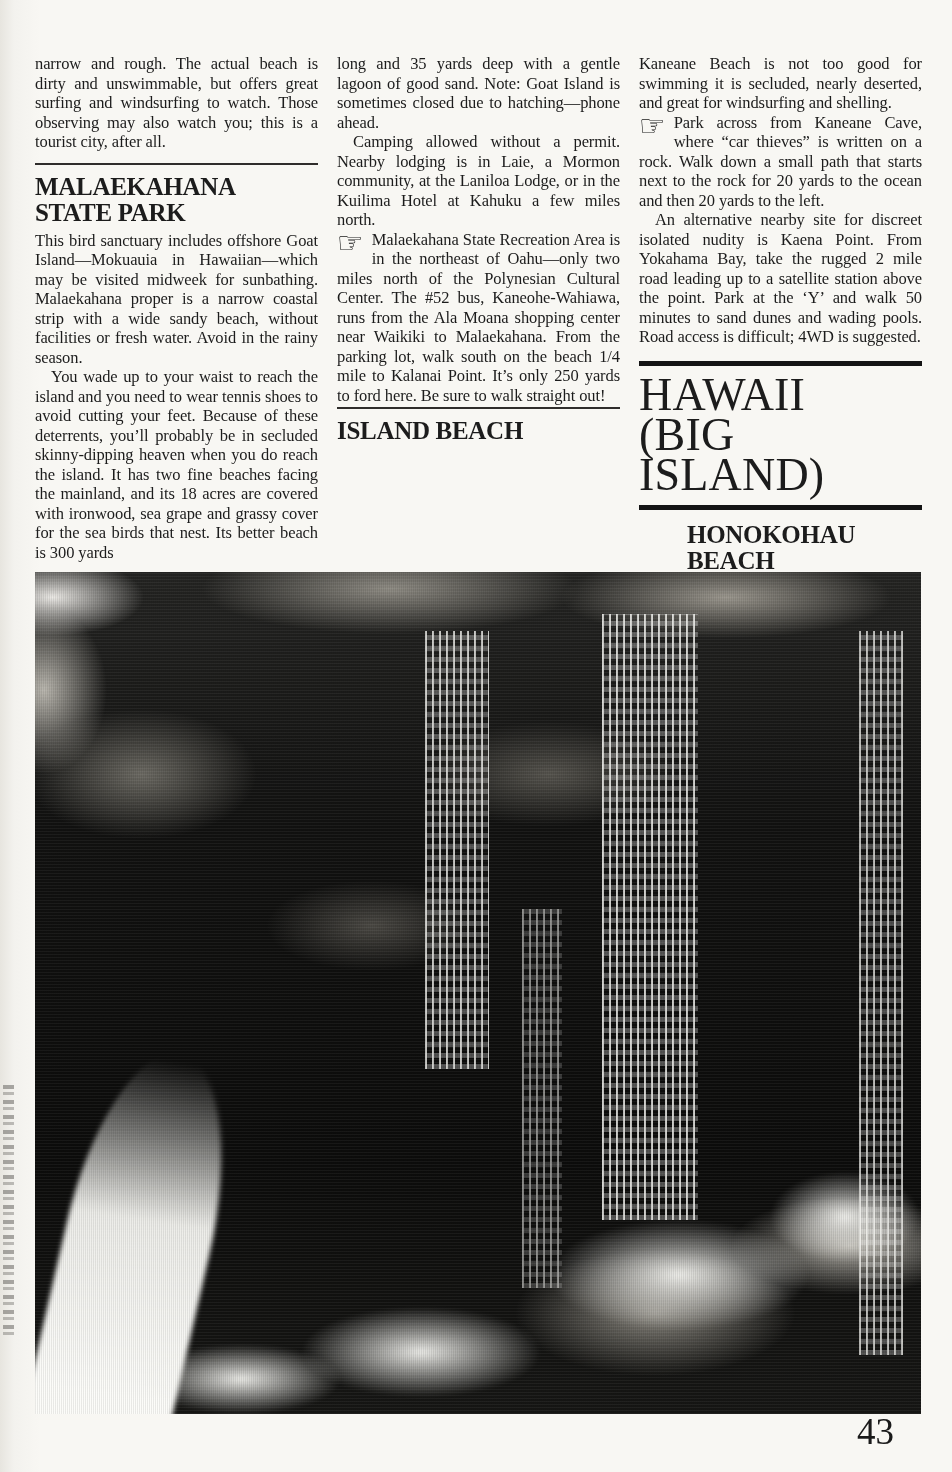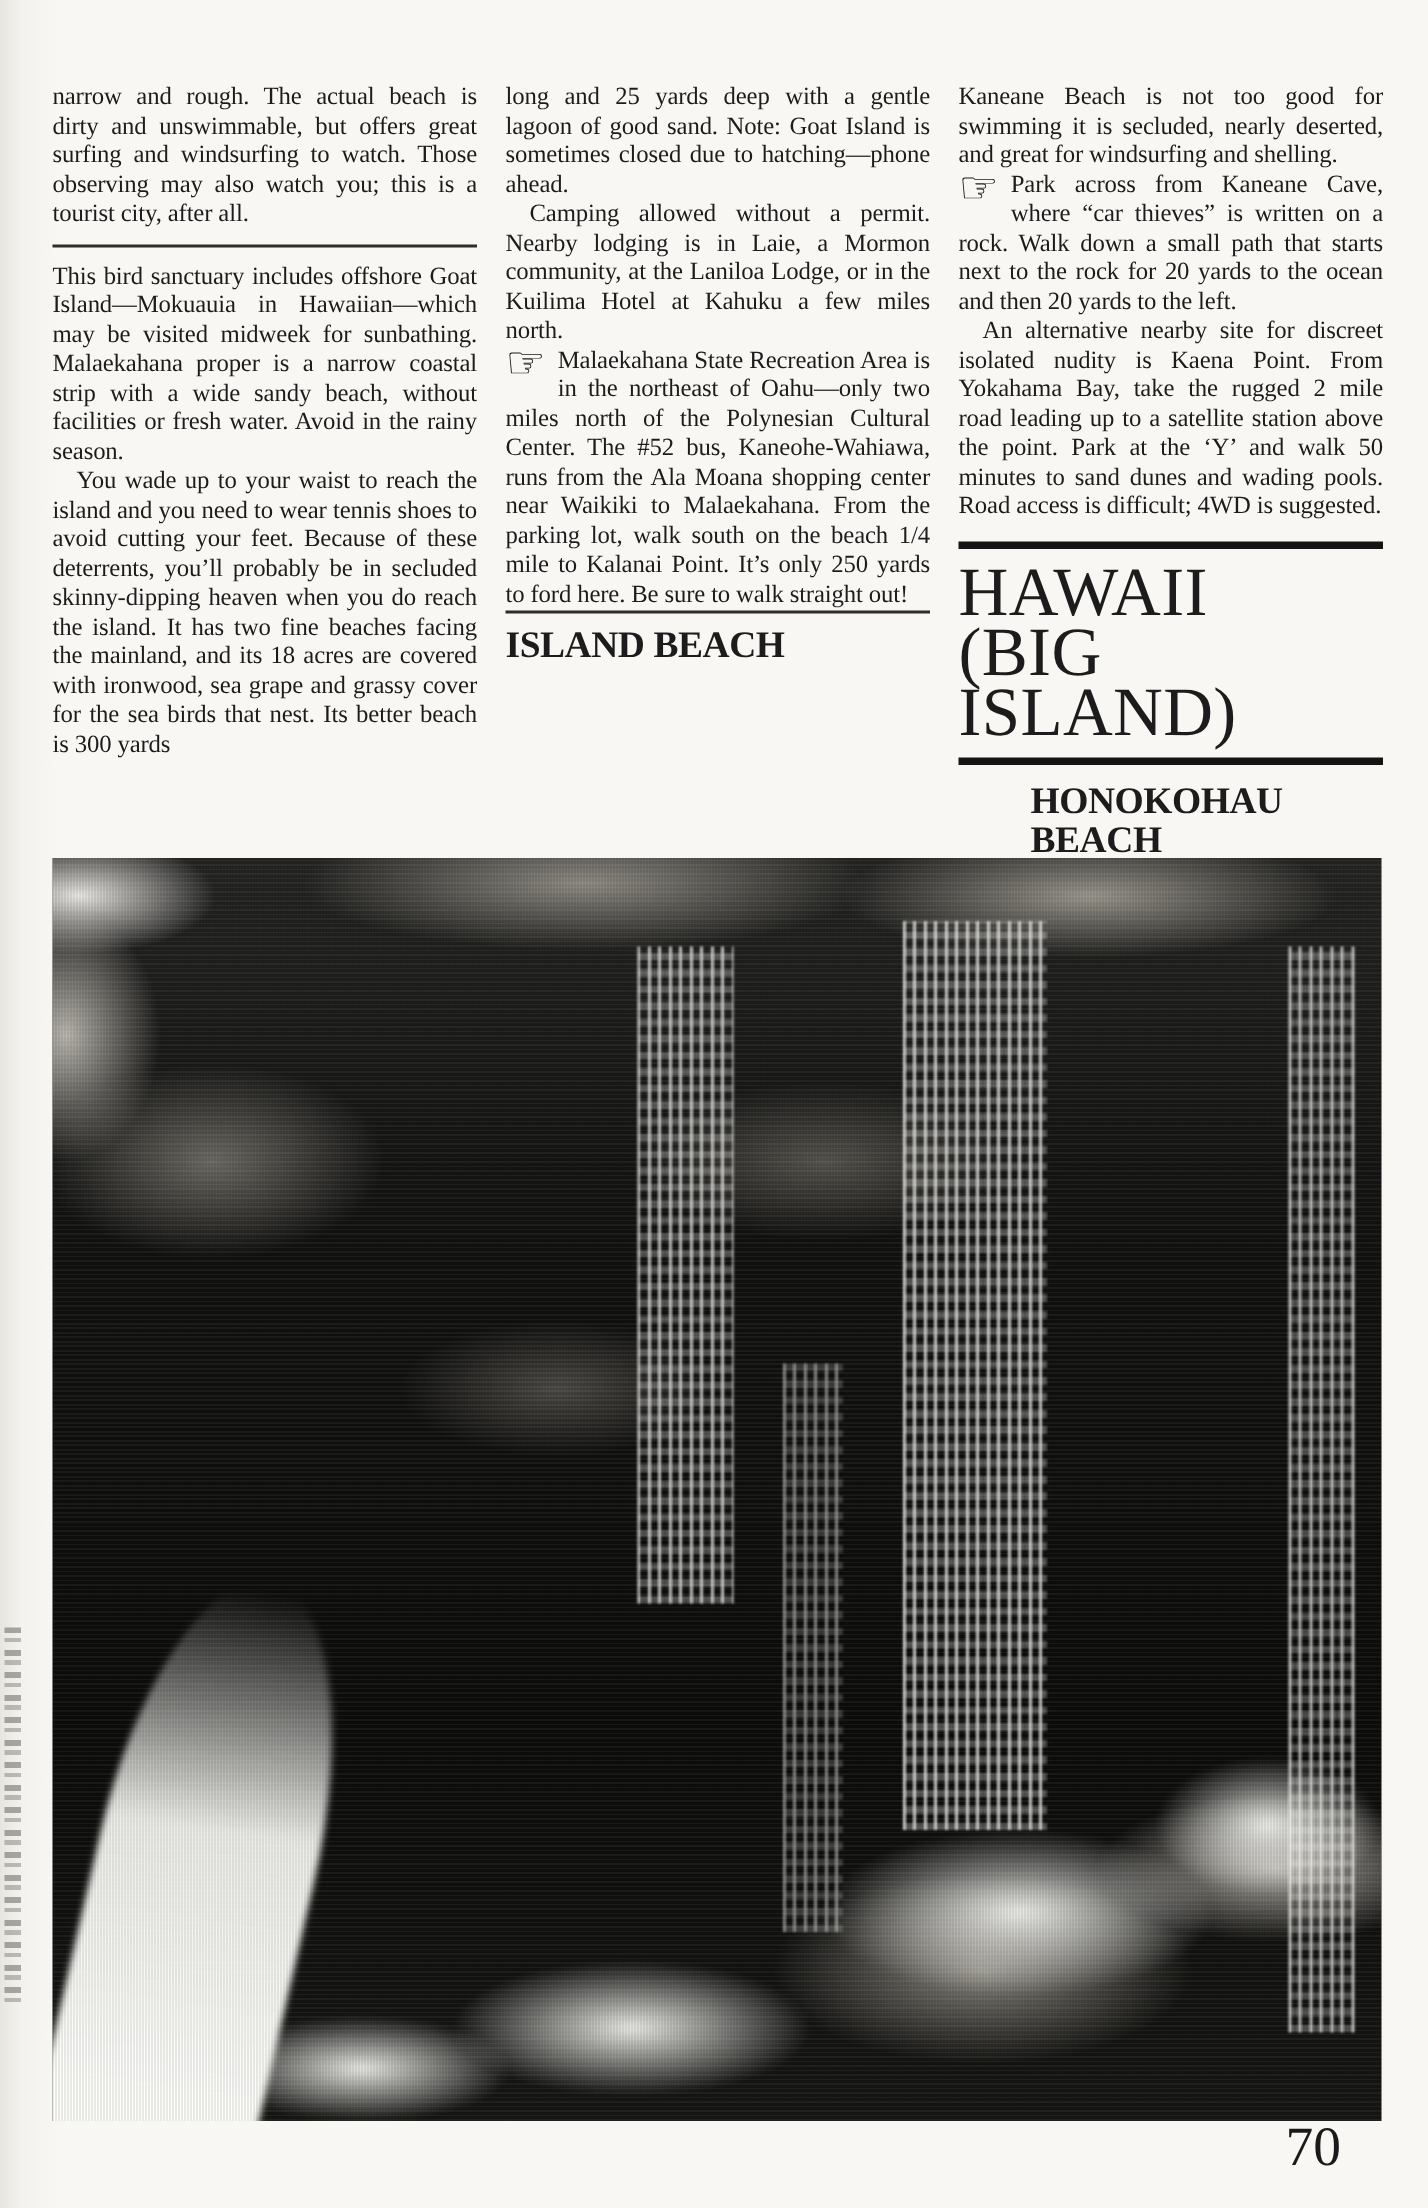--- a/index.html
+++ b/index.html
@@ -119,26 +119,30 @@
 </head>
 <body>
 
 <div class="page">
 
   <div class="columns">
 
     <div class="col">
       <p>narrow and rough. The actual beach is dirty and unswimmable, but offers great surfing and windsurfing to watch. Those observing may also watch you; this is a tourist city, after all.</p>
       <div class="rule"></div>
+      <h2 class="beach-heading">
+        <span>MALAEKAHANA</span><br>
+        <span>STATE PARK</span>
+      </h2>
       <p>This bird sanctuary includes offshore Goat Island—Mokuauia in Hawaiian—which may be visited midweek for sunbathing. Malaekahana proper is a narrow coastal strip with a wide sandy beach, without facilities or fresh water. Avoid in the rainy season.</p>
       <p class="indent">You wade up to your waist to reach the island and you need to wear tennis shoes to avoid cutting your feet. Because of these deterrents, you’ll probably be in secluded skinny-dipping heaven when you do reach the island. It has two fine beaches facing the mainland, and its 18 acres are covered with ironwood, sea grape and grassy cover for the sea birds that nest. Its better beach is 300 yards</p>
     </div>
 
     <div class="col">
-      <p>long and 25 yards deep with a gentle lagoon of good sand. Note: Goat Island is sometimes closed due to hatching—phone ahead.</p>
+      <p>long and 35 yards deep with a gentle lagoon of good sand. Note: Goat Island is sometimes closed due to hatching—phone ahead.</p>
       <p class="indent">Camping allowed without a permit. Nearby lodging is in Laie, a Mormon community, at the Laniloa Lodge, or in the Kuilima Hotel at Kahuku a few miles north.</p>
       <p>
         <span class="hand-icon">☞</span><span>Malaekahana State Recreation Area is in the northeast of Oahu—only two miles north of the Polynesian Cultural Center. The #52 bus, Kaneohe-Wahiawa, runs from the Ala Moana shopping center near Waikiki to Malaekahana. From the parking lot, walk south on the beach 1/4 mile to Kalanai Point. It’s only 250 yards to ford here. Be sure to walk straight out!</span>
       </p>
       <div class="rule mid-heading-space"></div>
       <h2 class="beach-heading">ISLAND BEACH</h2>
     </div>
 
     <div class="col">
       <p>Kaneane Beach is not too good for swimming it is secluded, nearly deserted, and great for windsurfing and shelling.</p>
@@ -167,14 +171,14 @@
     <div class="streak streak-d"></div>
     <div class="cascade"></div>
     <div class="spray spray-1"></div>
     <div class="spray spray-2"></div>
     <div class="spray spray-3"></div>
     <div class="spray spray-4"></div>
   </div>
 
   <div class="vertical-credit"></div>
 
-  <div class="page-number">70</div>
+  <div class="page-number">43</div>
 </div>
 
 </body></html>

